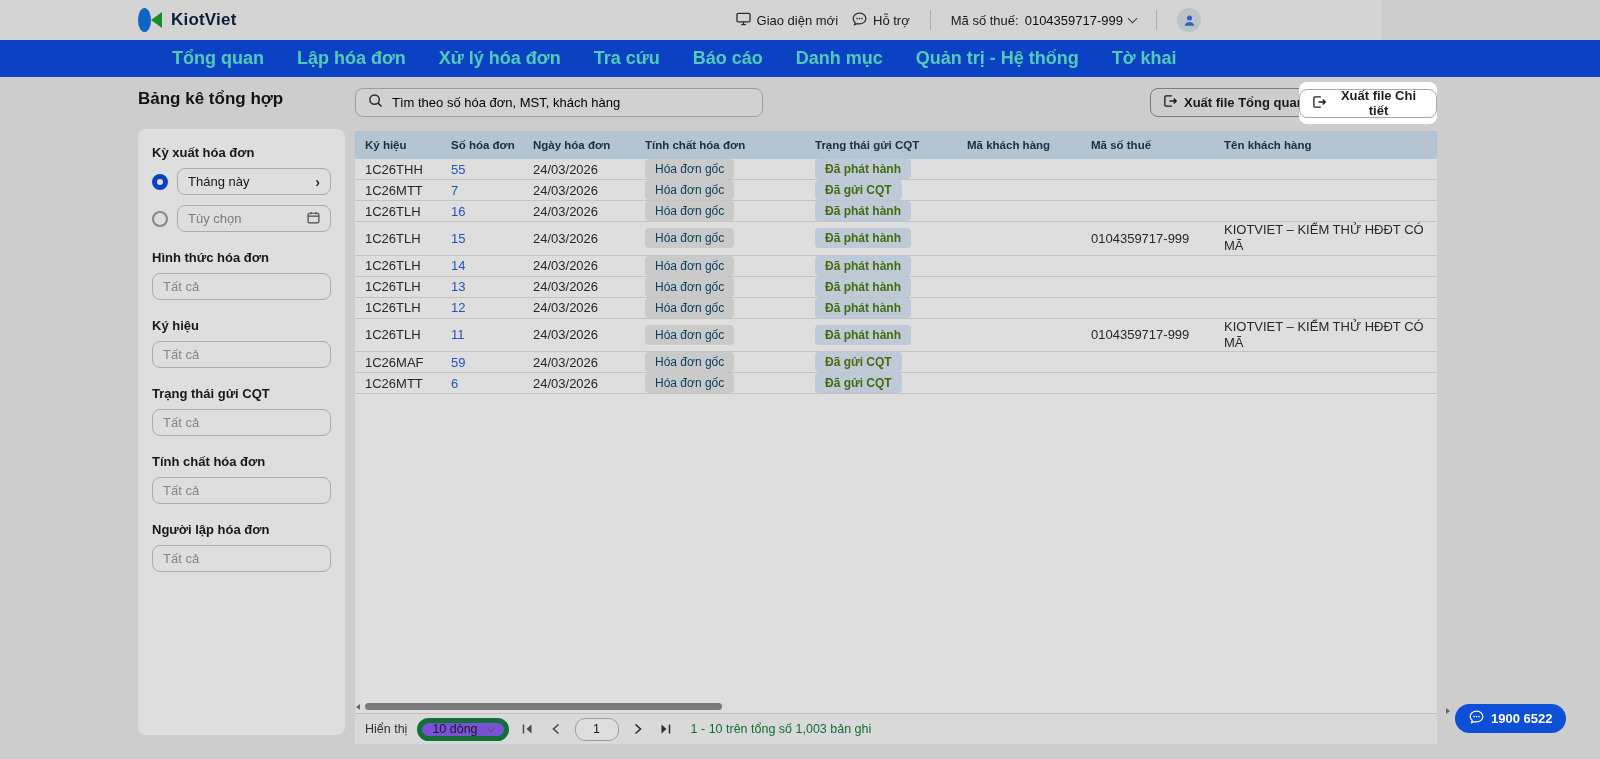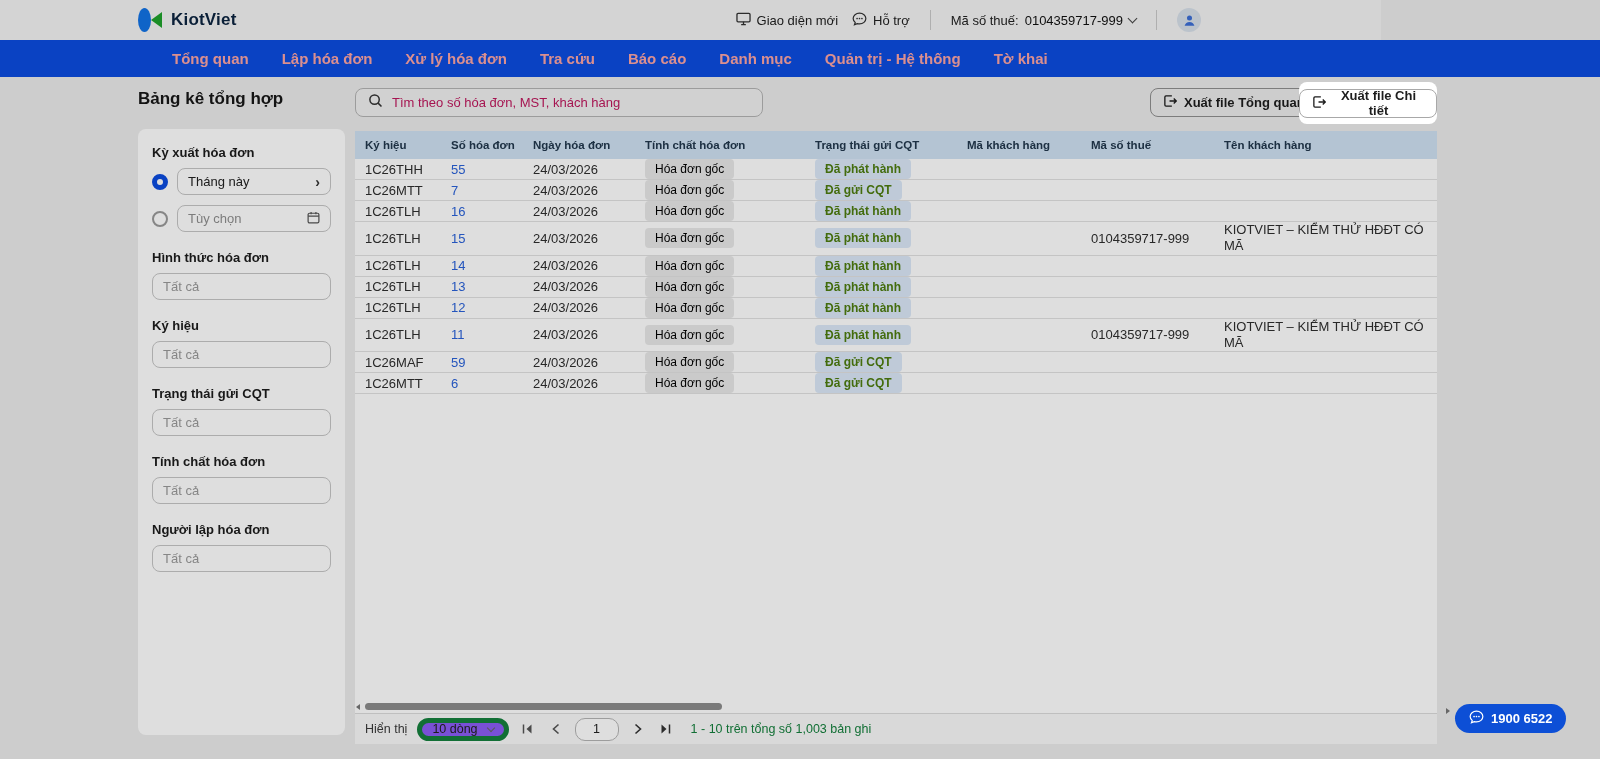--- a/index.html
+++ b/index.html
@@ -22,59 +22,59 @@
   .vdiv{ width:1px; height:20px; background:#c9c9c9; margin:0 6px; }
   .tax{ display:flex; align-items:center; gap:6px; }
   .tax-label{ color:#222; }
   .tax-value{ color:#111; }
   .chev{ width:7px; height:7px; border-right:1.6px solid #444; border-bottom:1.6px solid #444;
          transform:rotate(45deg); margin-top:-3px; display:inline-block; }
   .avatar{ width:24px; height:24px; border-radius:50%; background:#d7e0ea; display:flex; align-items:center; justify-content:center; }
   
   .navbar{ position:absolute; left:0; top:40px; width:1600px; height:37px; background:#0c4ce0;
            display:flex; align-items:center; gap:33px; padding-left:172px; }
-  .nav-item{ color:#fca5a5; font-size:15px; font-weight:bold; cursor:pointer; white-space:nowrap; }
+  .nav-item{ color:#5eead4; font-size:18px; font-weight:bold; cursor:pointer; white-space:nowrap; }
   
   .side-title{ position:absolute; left:138px; top:89px; font-size:17px; font-weight:bold; color:#161616; }
   .filter-card{ position:absolute; left:138px; top:129px; width:207px; height:606px; background:#ffffff;
                 border-radius:8px; padding:16px 14px; }
   .f-label{ font-size:13px; font-weight:bold; color:#1c1c1c; margin-bottom:8px; }
   .radio-row{ display:flex; align-items:center; gap:9px; margin-bottom:10px; }
   .radio{ width:16px; height:16px; border-radius:50%; flex:0 0 16px; }
   .radio.on{ border:5px solid #0c4ce0; background:#fff; }
   .radio.off{ border:2px solid #9a9a9a; background:#fff; }
   .pill-box{ flex:1; border:1px solid #c6c6c6; border-radius:8px; height:27px; display:flex;
              align-items:center; padding:0 10px; font-size:13px; color:#222; background:#fff; }
   .pill-box .grow{ flex:1; }
   .pill-box.muted{ color:#8f8f8f; }
   .gt{ font-weight:bold; color:#333; font-size:14px; }
   .f-group{ margin-top:18px; }
   .f-input{ border:1px solid #c6c6c6; border-radius:8px; height:27px; display:flex; align-items:center;
             padding:0 10px; font-size:13px; color:#9a9a9a; background:#fff; }
   
   .search{ position:absolute; left:355px; top:88px; width:408px; height:29px; border:1px solid #b4b4b4;
            border-radius:8px; background:#f1f1f1; display:flex; align-items:center; gap:9px; padding:0 12px; }
-  .search-ph{ font-size:13px; color:#be185d; }
+  .search-ph{ font-size:13px; color:#000000; }
   .btn{ height:29px; border:1px solid #8f8f8f; border-radius:8px; display:flex; align-items:center;
         gap:7px; padding:0 12px; font-size:13px; font-weight:600; color:#1d1d1d; background:transparent; cursor:pointer; }
   .btn-overview{ position:absolute; left:1150px; top:88px; }
   .spotlight{ position:absolute; left:1299px; top:82px; width:138px; height:42px; background:#ffffff;
               border-radius:8px; z-index:60; display:flex; align-items:center; justify-content:center;text-align:center; }
   .spotlight .btn{ background:#fff; border-color:#a8a8a8; }
   
   .table-card{ position:absolute; left:355px; top:131px; width:1082px; height:613px; background:#fff;
                display:flex; flex-direction:column; }
   .thead, .trow{ display:grid; grid-template-columns:86px 82px 112px 170px 152px 124px 133px 1fr; }
   .thead{ height:28px; background:#cfe2f3; align-items:center; flex:0 0 28px; }
   .th{ font-size:11.5px; font-weight:bold; color:#22384d; padding-left:10px; white-space:nowrap; overflow:hidden; }
   .trow{ flex:0 0 42.5px; border-bottom:1px solid #e2e2e2; align-items:center; background:#fff; }
   .td{ font-size:13px; padding-left:10px; color:#2e2e2e; overflow:hidden; }
   .td.link{ color:#2a62d9; cursor:pointer; }
   .badge{ display:inline-block; font-size:12px; border-radius:4px; padding:3px 10px; white-space:nowrap; }
-  .badge.gray{ background:#e9e9e9; color:#000000; }
+  .badge.gray{ background:#e9e9e9; color:#0c4a6e; }
   .badge.blue{ background:#dce9f9; color:#4d7c0f;font-weight:bold; }
   .td.name{ font-size:13px; line-height:1.25; padding-right:6px; }
   .tfiller{ flex:1 1 auto; background:#fff; }
   
   .hscroll{ flex:0 0 12px; position:relative; background:#fff; }
   .hthumb{ position:absolute; left:10px; top:2px; width:357px; height:7px; background:#8d8d8d; border-radius:4px; }
   .harrow-left{ position:absolute; left:1px; top:3px; width:0; height:0;
                 border-top:3px solid transparent; border-bottom:3px solid transparent; border-right:4px solid #777; }
   .harrow-right{ position:absolute; left:1446px; top:708px; width:0; height:0;
                  border-top:3px solid transparent; border-bottom:3px solid transparent; border-left:4px solid #777; }

